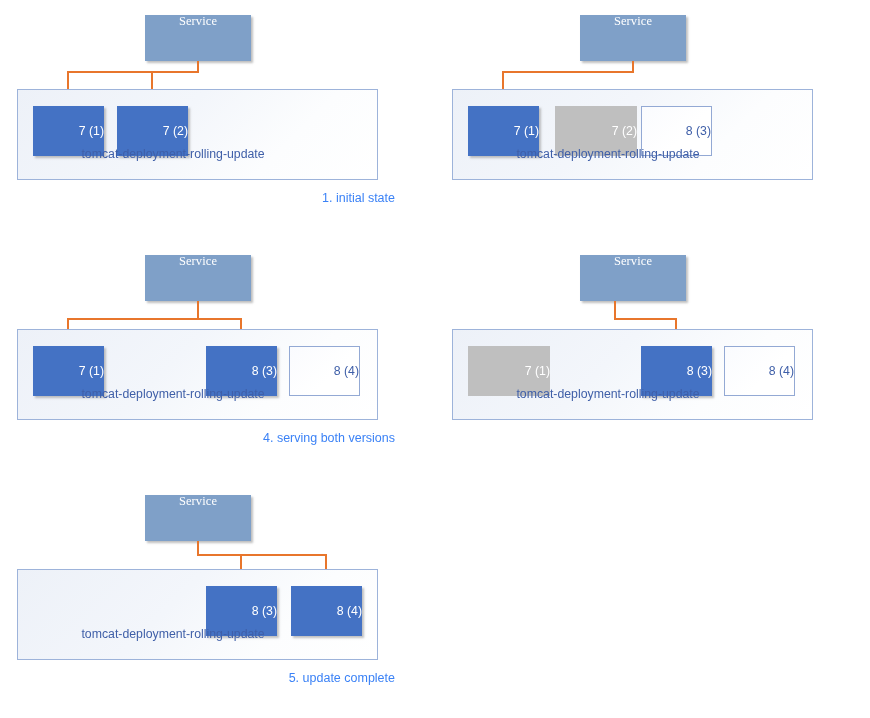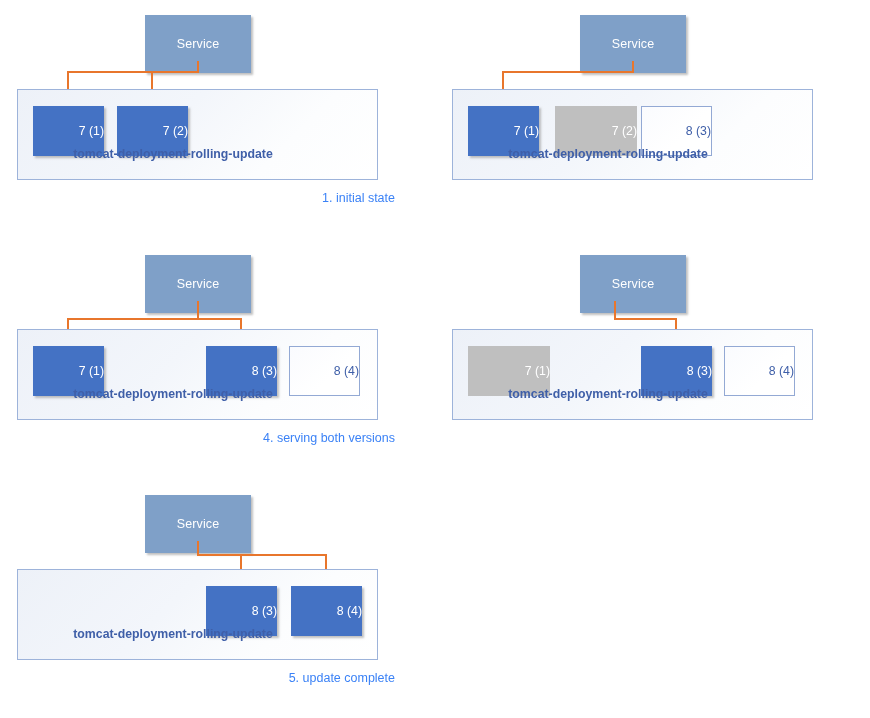--- a/index.html
+++ b/index.html
@@ -30,26 +30,26 @@
   .p3 { left: 0px;   top: 240px; }
   .p4 { left: 435px; top: 240px; }
   .p5 { left: 0px;   top: 480px; }
 
   
   .service-box {
     position: absolute;
     left: 145px;
     top: 15px;
     width: 106px;
-    height: 58px;
+    height: 46px;
     background: #7FA0C8;
     box-shadow: 1.5px 1.5px 2px rgba(140,140,140,0.55);
     display: flex;
-    align-items: center;
     justify-content: center;
+    font-family: Liberation Serif, serif;
   }
   .service-label {
     color: #ffffff;
     font-size: 12.5px;
     letter-spacing: 0.1px;
     line-height: 1;
   }
 
   
   .deploy-box {
@@ -64,21 +64,20 @@
   }
   .deploy-label {
     position: absolute;
     left: 0;
     top: 58px;
     width: 310px;
     text-align: center;
     color: #3F5FA8;
     font-size: 12.3px;
     line-height: 1;
-    font-weight: bold;
   }
 
   
   .pod {
     position: absolute;
     top: 16px;
     width: 71px;
     height: 50px;
     box-sizing: border-box;
     display: flex;

